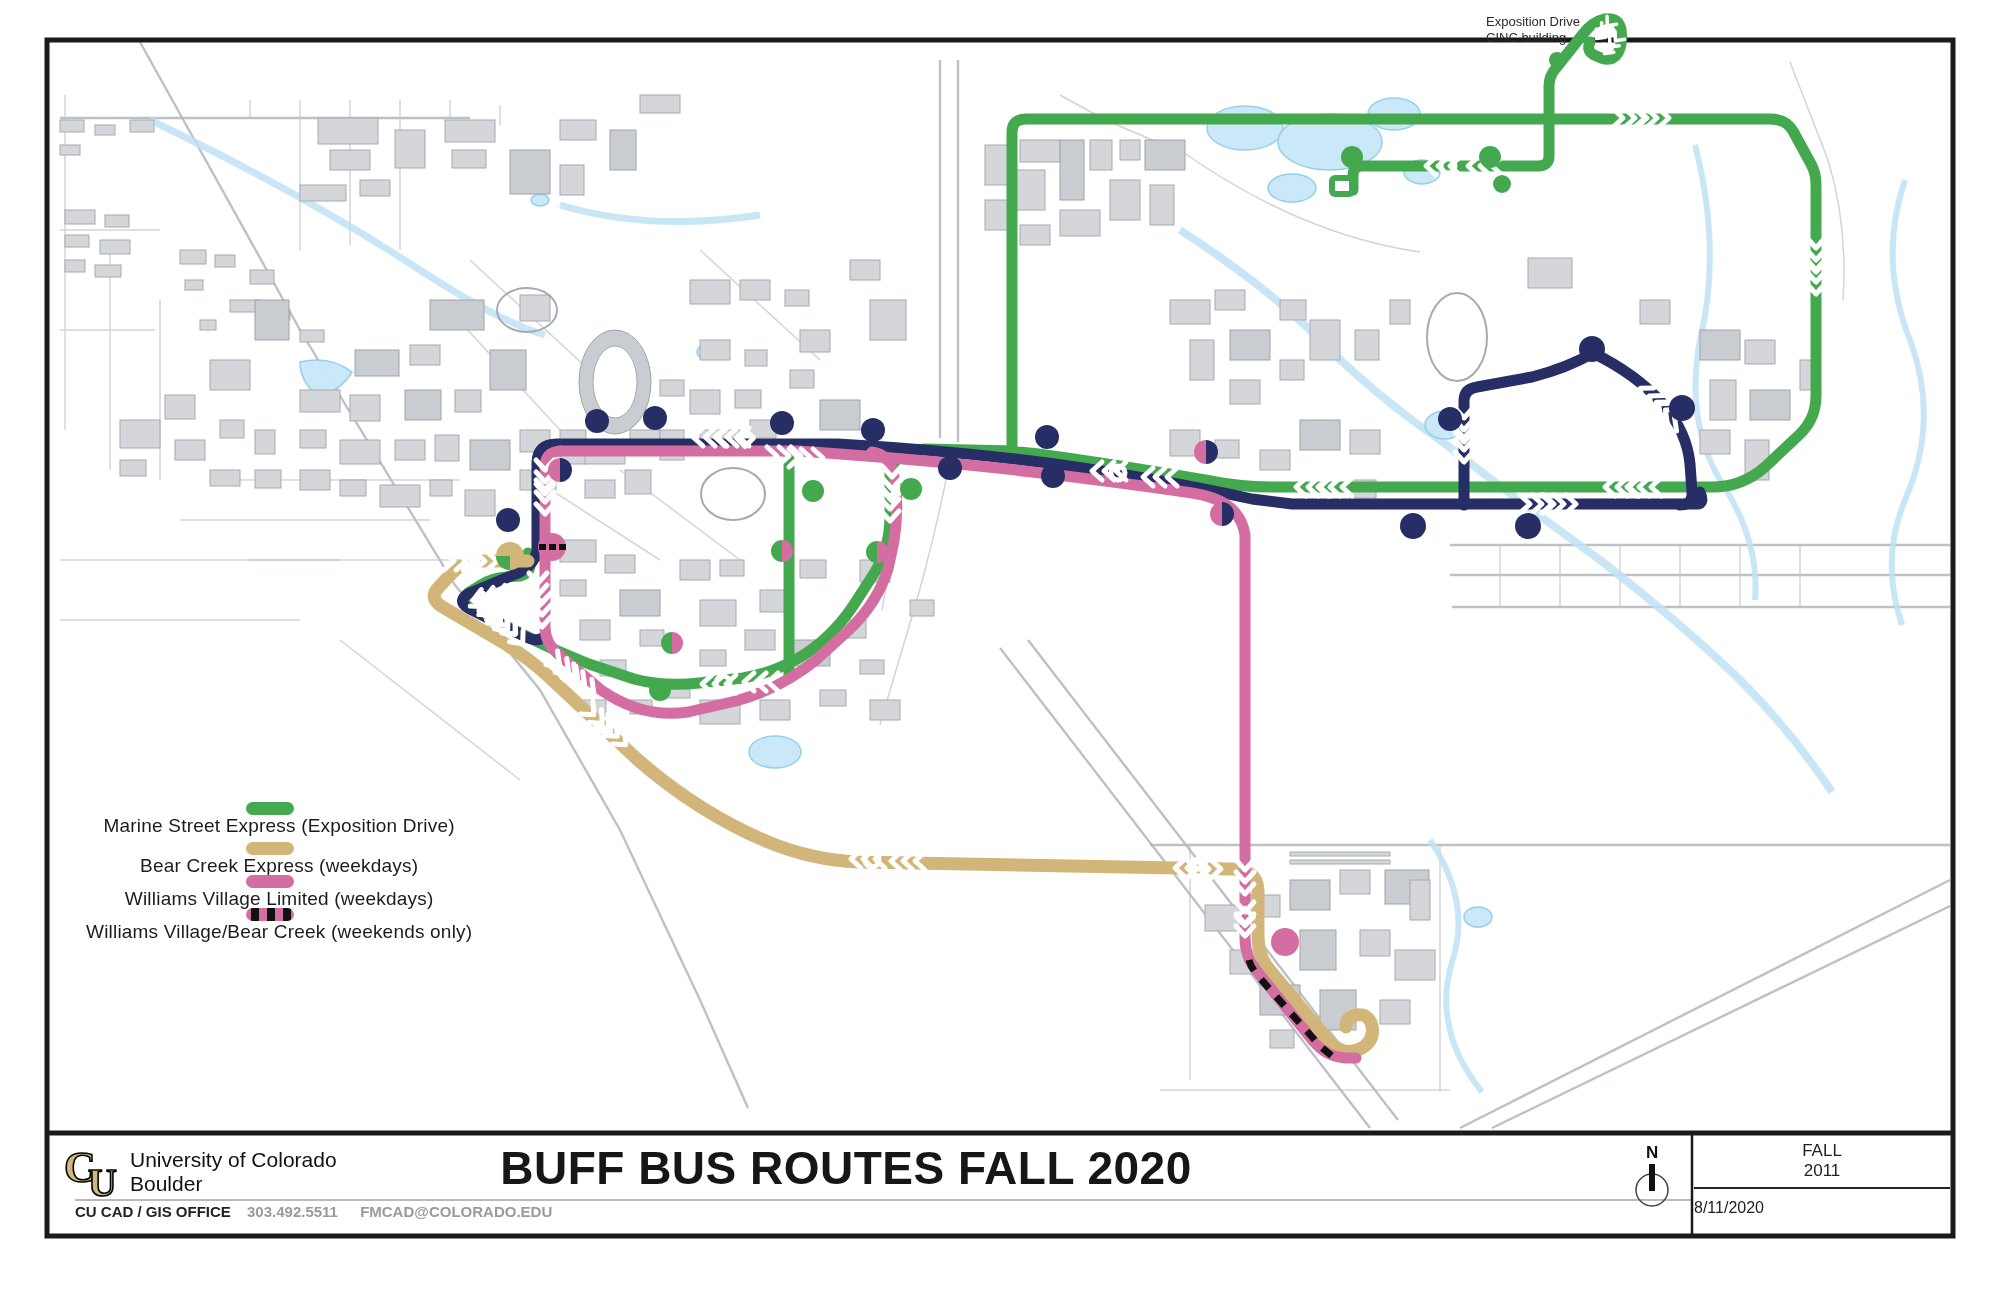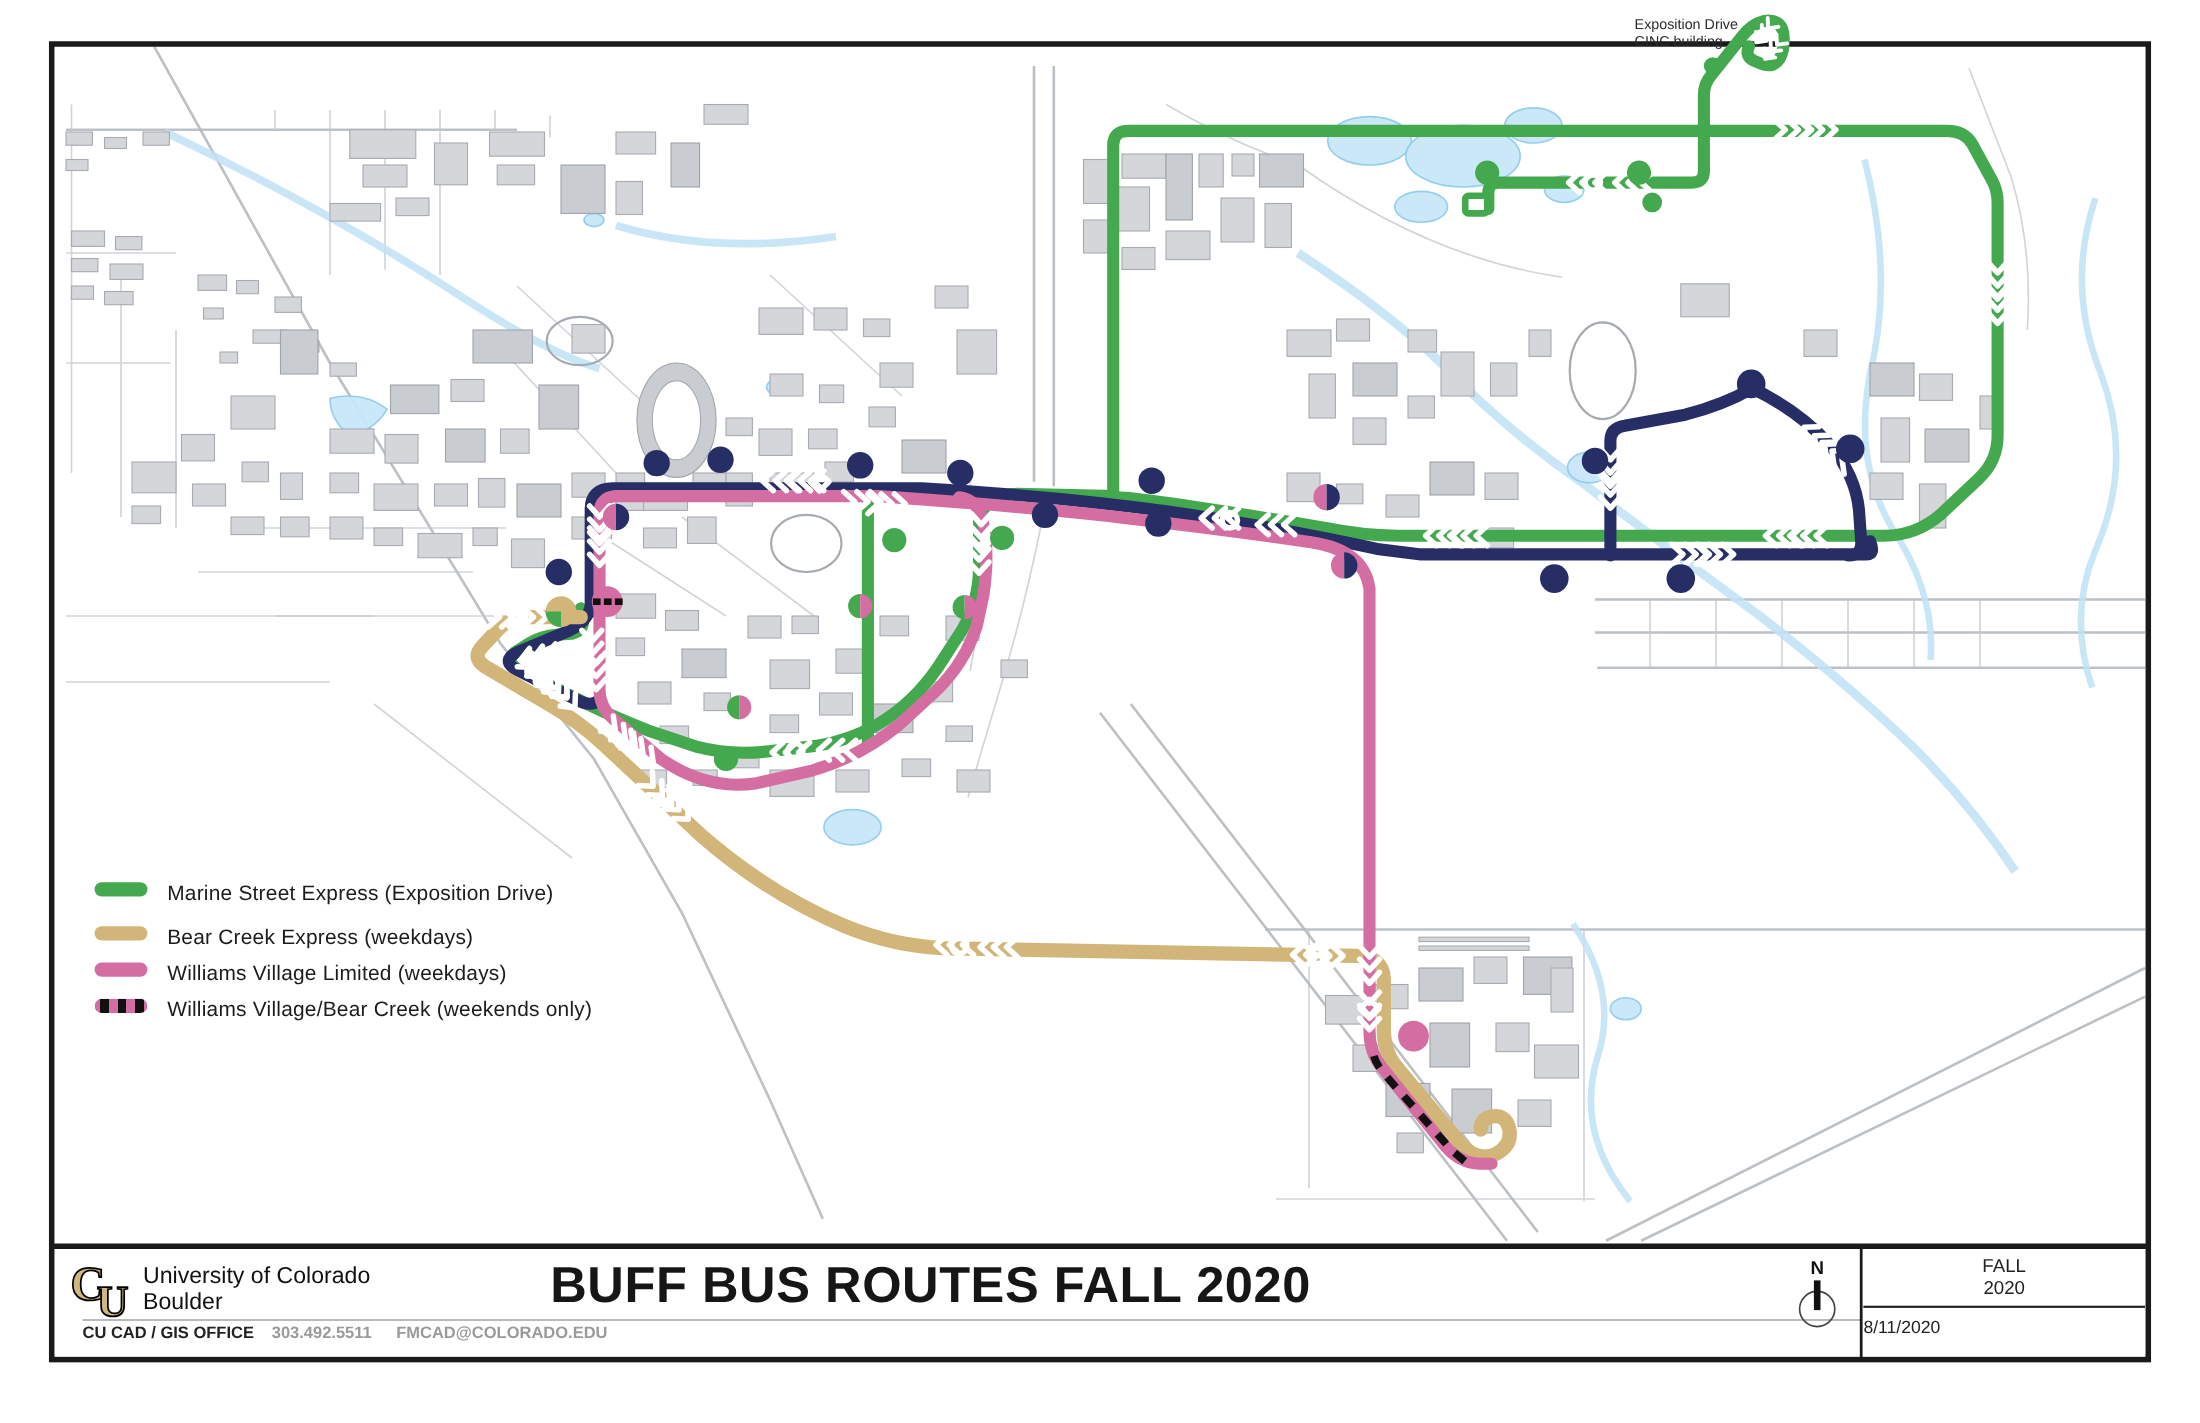--- a/index.html
+++ b/index.html
@@ -18,21 +18,21 @@
   .dot-tan{fill:var(--c-tan);}
   .chv{stroke:#fff;stroke-width:5;fill:none;stroke-linecap:round;stroke-linejoin:round;}
   .bld{fill:#d4d6d9;stroke:#a6abb1;stroke-width:1;}
   .bld2{fill:#c9ccd0;stroke:#9fa4aa;stroke-width:1;}
   .st{stroke:#b5bac0;stroke-width:2.4;fill:none;opacity:.9;}
   .st2{stroke:#c2c6cb;stroke-width:1.5;fill:none;opacity:.75;}
   .wtr{fill:#c9e7f8;stroke:#8fcdec;stroke-width:1.5;opacity:.95;}
   .crk{stroke:#bfe2f6;fill:none;opacity:.85;}
   
   #legend{position:absolute;left:86px;top:802px;}
-  .lg-row{display:flex;height:28px;margin-bottom:5px;}
+  .lg-row{display:flex;align-items:center;height:28px;margin-bottom:5px;flex-direction:column;}
   .lg-row.gap{margin-top:12px;}
   .lg-swatch{width:48px;height:13px;border-radius:7px;margin-right:18px;flex:none;}
   .lg-swatch.dashed{background-image:repeating-linear-gradient(90deg,transparent 0 5px,#111 5px 13px,transparent 13px 16px);}
   .lg-label{font-size:19px;color:#1c1c1c;letter-spacing:.2px;}
   
   #cinc{position:absolute;left:1486px;top:14px;font-size:13px;line-height:16px;color:#2b2b2b;}
   
   .tb-text{position:absolute;color:#111;}
   #org1{left:130px;top:1148px;font-size:21px;}
   #org2{left:130px;top:1172px;font-size:21px;}
@@ -466,18 +466,18 @@
 <div class="tb-text" id="bigtitle">BUFF BUS ROUTES FALL 2020</div>
 
 <svg width="70" height="95" style="position:absolute;left:1618px;top:1140px;">
   <text x="28" y="18" font-size="17" font-weight="bold" fill="#111">N</text>
   <circle cx="34" cy="50" r="16" fill="none" stroke="#444" stroke-width="1.5"></circle>
   <rect x="31" y="24" width="6" height="27" fill="#111"></rect>
 </svg>
 
 <div id="fallbox">
   <div id="fall1">FALL</div>
-  <div id="fall2">2020</div>
+  <div id="fall2">2011</div>
   <div id="fbdiv"></div>
   <div id="fdate">8/11/2020</div>
 </div>
 
 </div>
 
 </body></html>

